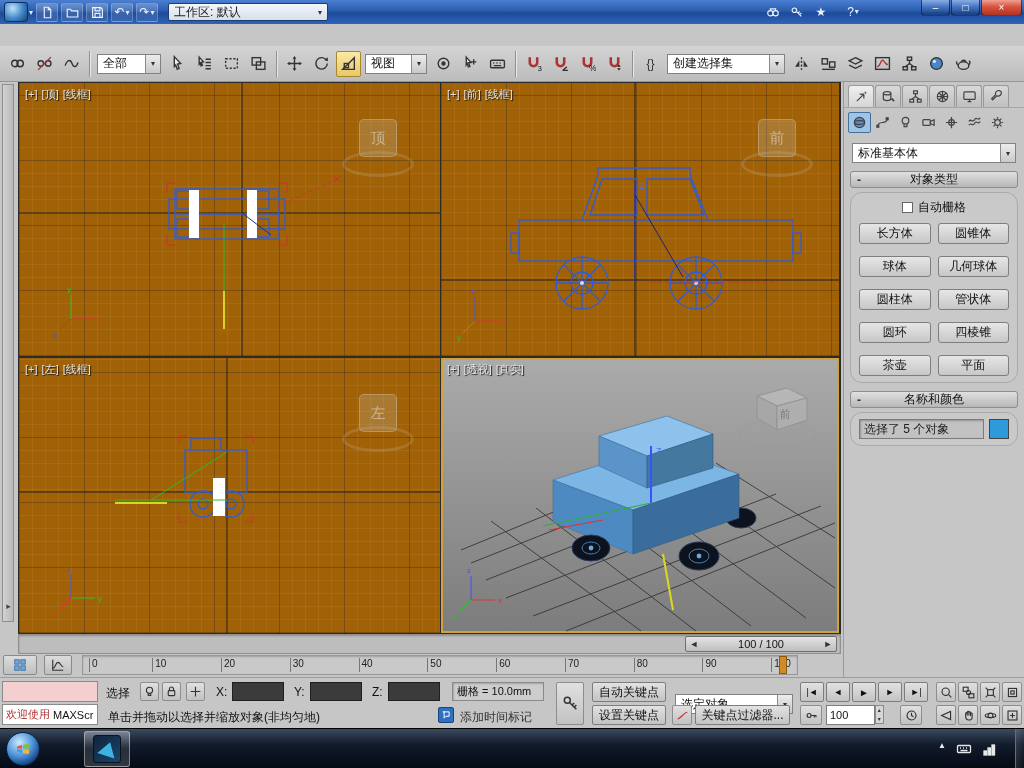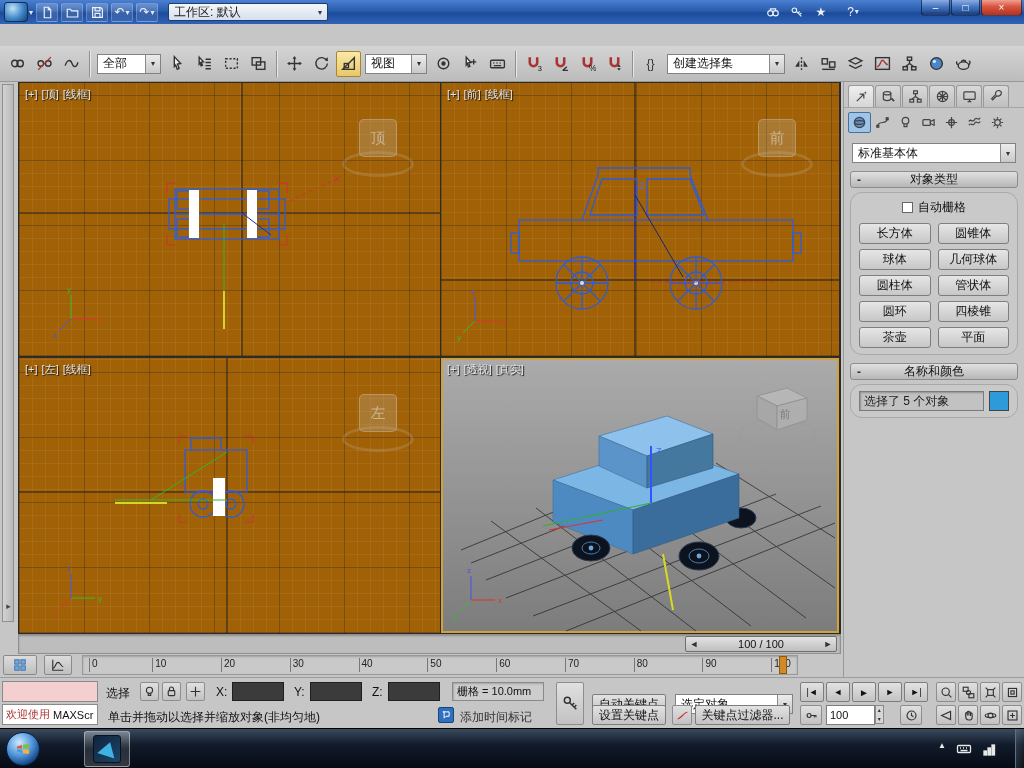--- a/index.html
+++ b/index.html
@@ -89,21 +89,21 @@
 .psub svg{width:15px;height:15px;stroke:#444;fill:none;stroke-width:1.3}
 .psub.on{background:#9fc4e8;border:1px solid #44709c}
 .pdd{margin:6px 8px;height:20px}
 .rollout{height:17px;margin:8px 6px 0 6px;display:flex;align-items:center;
   background:linear-gradient(#e0e0e0,#b7b7b7);border:1px solid #8d8d8d;border-radius:3px;font-size:12px}
 .rollout .minus{width:16px;text-align:center;color:#333;font-weight:bold}
 .rollout .rt{flex:1;text-align:center;padding-right:16px;color:#111}
 .rbody{margin:4px 6px 0 6px;border:1px solid #a9a9a9;border-radius:12px;padding:6px 8px;background:#c9c9c9}
 .chkrow{display:flex;align-items:center;justify-content:center;margin-bottom:7px}
 .chk{width:11px;height:11px;background:#fff;border:1px solid #666;margin-right:5px}
-.pgrid{display:grid;grid-template-columns:1fr 1fr;gap:5px 7px}
+.pgrid{display:grid;grid-template-columns:1fr 1fr;gap:12px 7px}
 .pbtn{height:21px;display:flex;align-items:center;justify-content:center;font-size:12px;color:#111;
   background:linear-gradient(#e6e6e6,#c7c7c7);border:1px solid #7e7e7e;border-radius:3px;white-space:nowrap}
 .namerow{display:flex;align-items:center;gap:5px}
 .nfield{flex:1;height:20px;background:#c2c2c2;border:1px solid #7c7c7c;box-shadow:inset 1px 1px 2px rgba(0,0,0,.25);
   display:flex;align-items:center;padding:0 4px;font-size:12px;color:#222;white-space:nowrap;overflow:hidden}
 .swatch{width:20px;height:20px;background:#2f9ad9;border:1px solid #444}
 
 
 #timeslider{position:absolute;left:18px;top:634px;width:823px;height:20px;background:#bdbdbd;
   border:1px solid #909090;box-shadow:inset 0 1px 2px rgba(0,0,0,.25)}
@@ -805,21 +805,21 @@
         </svg>
     </div>
     <span class="abs" style="left:460px;top:31px;color:#333">添加时间标记</span>
 
     <div class="sico abs" style="left:556px;top:4px;width:28px;height:43px">
       <svg viewBox="0 0 16 16" style="width:17px;height:17px">
           <circle cx="5" cy="5" r="2.8"></circle>
           <path d="M7.3 7.3 13.5 13.5M11.5 11.5l2-2M9.5 9.5l2-2"></path>
         </svg>
     </div>
-    <div class="sbtn abs" style="left:592px;top:16px;width:74px;height:20px">
+    <div class="sbtn abs" style="left:592px;top:4px;width:74px;height:20px">
       <span>自动关键点</span>
     </div>
     <div class="sbtn abs" style="left:592px;top:27px;width:74px;height:20px">
       <span>设置关键点</span>
     </div>
     <div class="dd abs" style="left:672px;top:4px;width:118px;height:20px">
       <span class="v">选定对象</span>
       <span class="a">▾</span>
     </div>
     <div class="sico abs" style="left:672px;top:27px;width:20px;height:20px">

